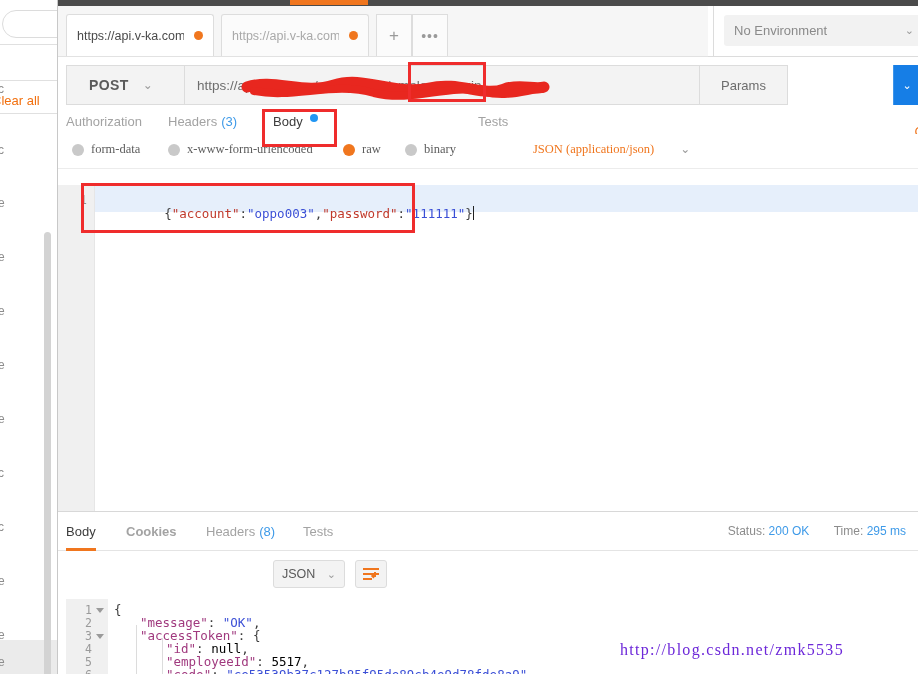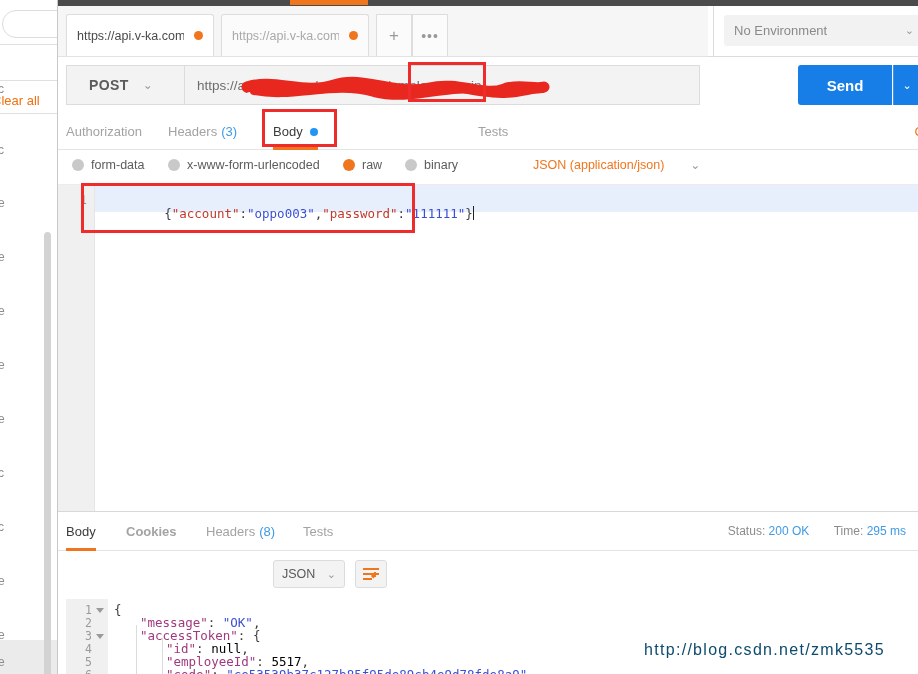--- a/index.html
+++ b/index.html
@@ -221,45 +221,46 @@
 
   
   .reqtabs {
     position: absolute; left: 0; top: 108px;
     width: 860px; height: 35px;
     background: #ffffff;
     border-bottom: 1px solid #e4e4e4;
   }
   .reqtab {
     position: absolute; top: 0; height: 35px;
-    display: flex; align-items: center;
+    display: flex; 
     font-size: 13px; color: #a3a3a3;
     white-space: nowrap;
   }
   .reqtab.active { color: #3c3c3c; }
   .reqtab .count { color: #3e9ae8; margin-left: 4px; }
   .reqtab .bluedot {
     width: 8px; height: 8px; border-radius: 50%;
     background: #2196f3; margin-left: 7px;
   }
   .reqtab .underline {
     position: absolute; left: 0; bottom: -1px;
     width: 100%; height: 3px; background: #f0761e;
   }
   .codelink {
     position: absolute; right: -6px; top: 10px;
     font-size: 13px; color: #f0761e;
   }
 
   
   .bodytypes {
-    position: absolute; left: 0; top: 144px;
+    position: absolute; left: 0; top: 128px;
     width: 860px; height: 34px;
     background: #ffffff;
     border-bottom: 1px solid #ececec;
+    font-family: Liberation Serif, serif;
   }
   .radio-item {
     position: absolute; top: 8px;
     display: flex; align-items: center;
     font-size: 12.5px; color: #5c5c5c;
     white-space: nowrap;
   }
   .radio {
     width: 12px; height: 12px; border-radius: 50%;
     background: #c9c9c9; margin-right: 7px; flex: none;
@@ -424,24 +425,24 @@
   
   .annot {
     position: absolute;
     border: 3px solid #ef2c2c;
     box-sizing: border-box;
     pointer-events: none;
   }
 
   
   .watermark {
-    position: absolute; left: 644px; top: 641px;
-    font-family: Liberation Sans, sans-serif;
+    position: absolute; left: 620px; top: 641px;
+    font-family: Liberation Serif, serif;
     font-size: 16px;
-    color: #0c4a6e;
+    color: #6d28d9;
     letter-spacing: 1.3px;
     white-space: nowrap;
   }
 </style>
 </head>
 <body>
 
 <div id="app">
 
   <div class="sidebar">
@@ -509,21 +510,21 @@
         <span style="position:relative;">
           <span>https://a</span><span style="color:#6d6d6d;">pi.v-ka.com/nosapi/v1.0/e</span><span>mployee/login</span>
         </span>
       </div>
 
       <svg class="scribble" style="left:126px; top:8px; width:516px; height:40px;" viewBox="0 0 516 40">
         <path d="M63 22 C 90 13, 120 30, 150 20 C 180 10, 210 31, 245 23 C 275 16, 300 32, 320 24 C 336 18, 350 25, 360 22" stroke="#e8271f" stroke-width="11" fill="none" stroke-linecap="round"></path>
         <path d="M70 26 C 110 34, 150 16, 190 28 C 230 38, 265 18, 300 27 C 325 33, 345 24, 358 24" stroke="#e8271f" stroke-width="8" fill="none" stroke-linecap="round"></path>
       </svg>
 
-      <div class="sendbtn">Send</div>
+      <div class="params">Params</div>
       <div class="sendcaret">⌄</div>
     </div>
 
     <div class="reqtabs">
       <div class="reqtab" style="left:8px;">
         <span>Authorization</span>
       </div>
       <div class="reqtab" style="left:110px;">
         <span>Headers</span>
         <span class="count">(3)</span>

